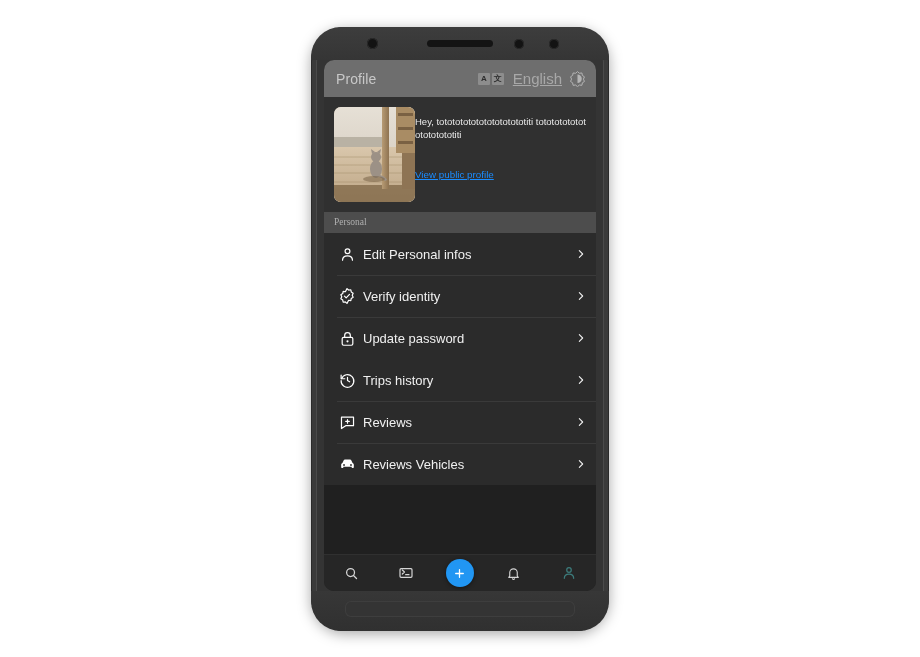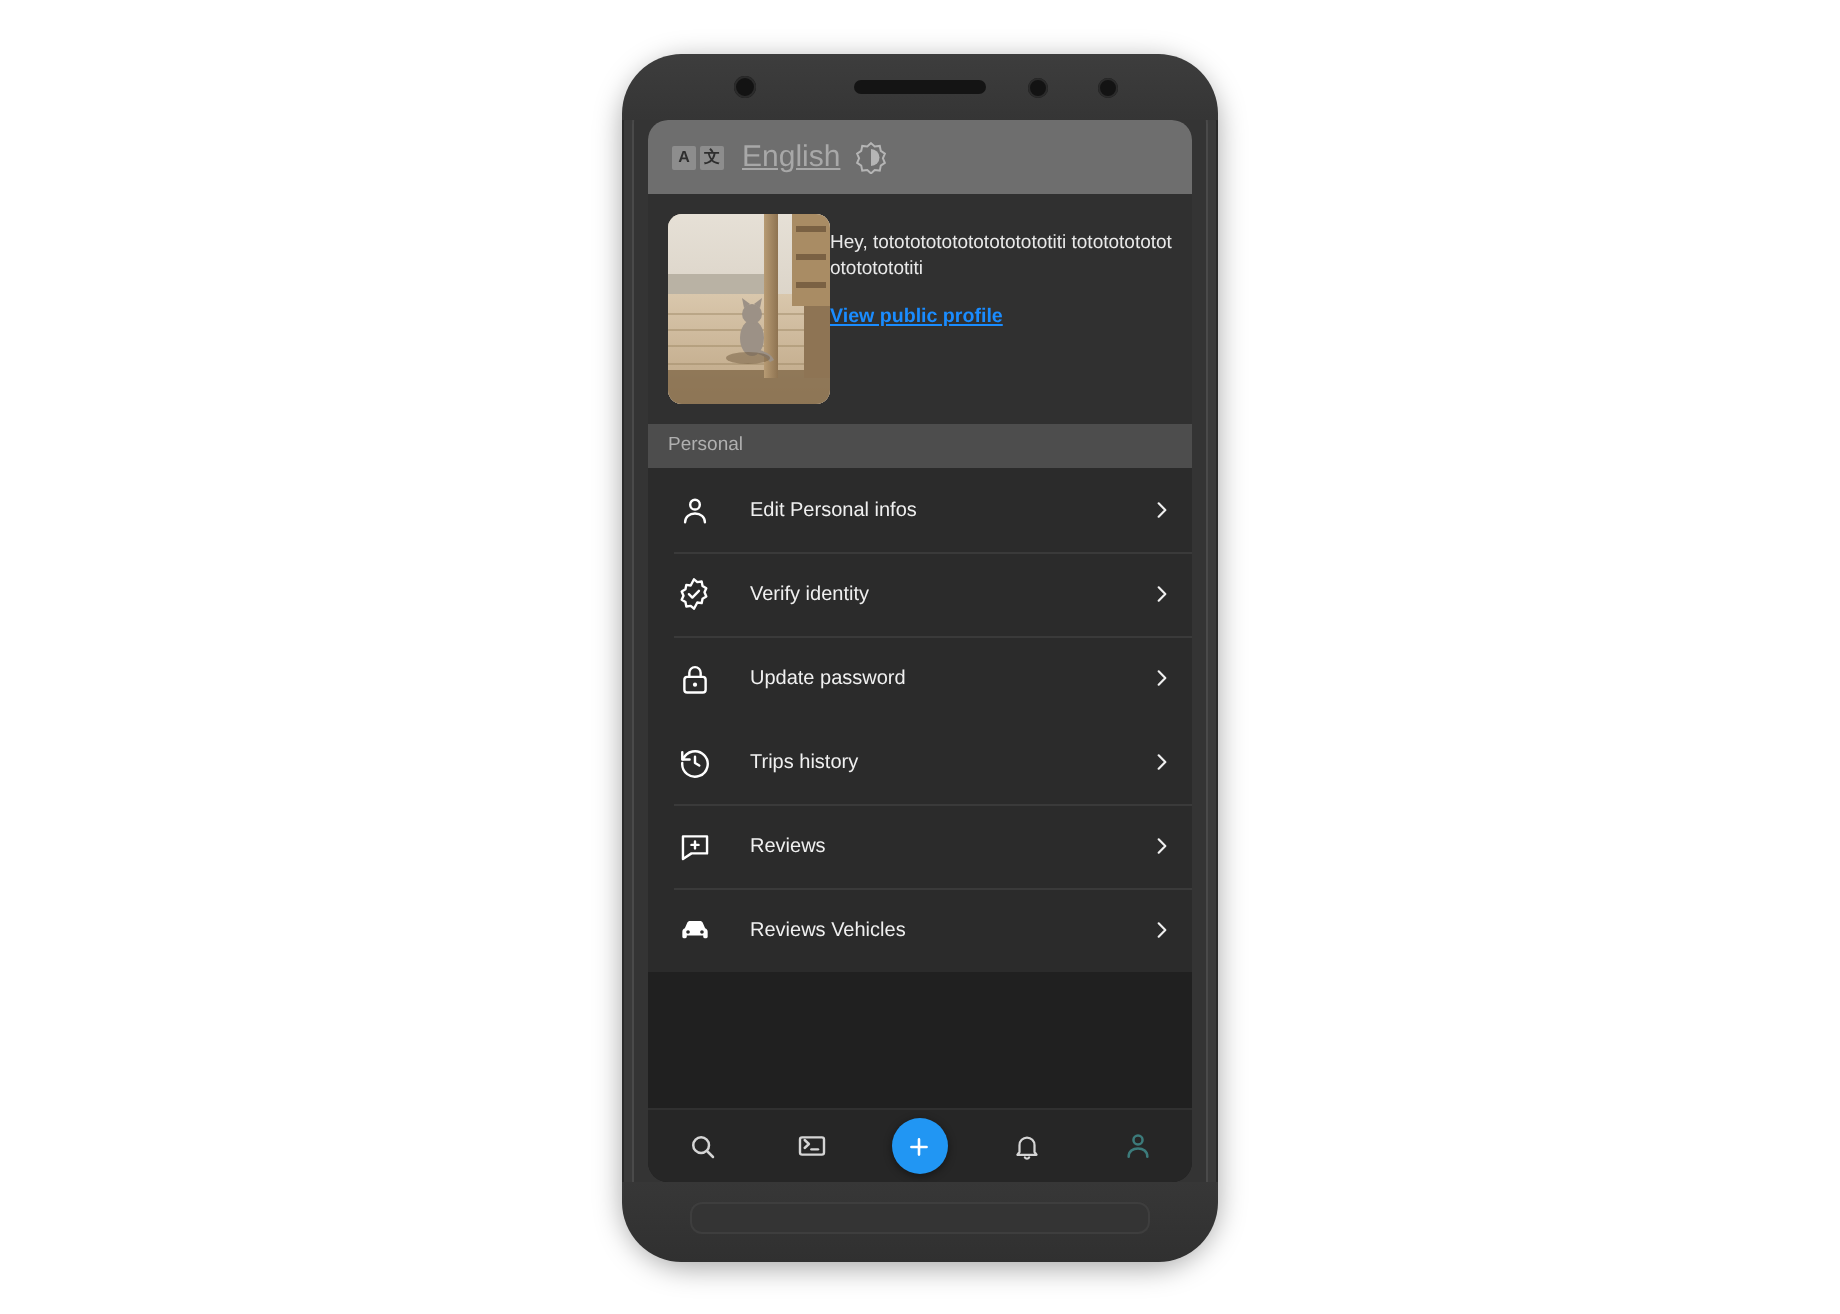--- a/index.html
+++ b/index.html
@@ -134,35 +134,36 @@
 
   .profile-text { padding-top: 8px; min-width: 0; }
   .greeting {
     font-size: 9.5px;
     line-height: 13px;
     color: #e9e9e9;
     word-break: break-all;
   }
   .public-link {
     display: inline-block;
-    margin-top: 12px;
+    margin-top: 28px;
     font-size: 9.8px;
-    font-weight: bold;
+    font-weight: normal;
     color: #1a8cff;
     text-decoration: underline;
     cursor: pointer;
   }
 
   
   .section-band {
     background: #4d4d4d;
     color: #b0b0b0;
     font-size: 9.5px;
     padding: 5px 10px 6px 10px;
     flex: 0 0 auto;
+    font-family: Liberation Serif, serif;
   }
 
   
   .list { background: #2b2b2b; flex: 0 0 auto; }
   .list-row {
     height: 42px;
     display: flex;
     align-items: center;
     padding: 0 10px 0 13px;
     position: relative;
@@ -176,22 +177,22 @@
   }
   .row-icon {
     width: 20px; height: 20px;
     flex: 0 0 auto;
     display: flex; align-items: center; justify-content: center;
     color: #ffffff;
   }
   .row-icon svg { display: block; }
   .row-label {
     flex: 1 1 auto;
-    margin-left: 18px;
-    font-size: 10px;
+    margin-left: 6px;
+    font-size: 13px;
     color: #f0f0f0;
   }
   .chevron { width: 10px; height: 10px; color: #f0f0f0; flex: 0 0 auto; }
 
   
   .bottom-nav {
     margin-top: auto;
     height: 37px;
     background: #262626;
     display: flex;
@@ -232,20 +233,21 @@
       <div class="cam c3"></div>
     </div>
 
     <div class="bezel-bottom">
       <div class="speaker-grill"></div>
     </div>
 
     <div class="screen">
 
       <div class="appbar">
+        <div class="appbar-title">Profile</div>
         <div class="appbar-actions">
           <div class="translate-icon">
             <span class="tbox">A</span>
             <span class="tbox">文</span>
           </div>
           <span class="lang-label">English</span>
           <svg class="theme-toggle" viewBox="0 0 24 24">
             <path d="M12 2.2 14.6 4.6 18.2 4.2 18.9 7.7 21.8 9.6 20.4 12.9 21.8 16.2 18.9 18.1 18.2 21.6 14.6 21.2 12 23.6 9.4 21.2 5.8 21.6 5.1 18.1 2.2 16.2 3.6 12.9 2.2 9.6 5.1 7.7 5.8 4.2 9.4 4.6Z" fill="none" stroke="#b5b5b5" stroke-width="1.4"></path>
             <path d="M12 6.3 A6 6 0 0 1 12 18.3 Z" fill="#b5b5b5"></path>
           </svg>

